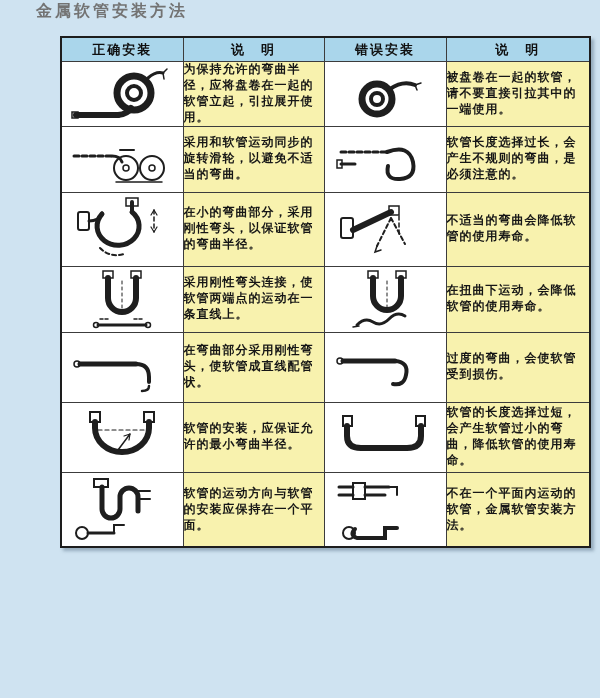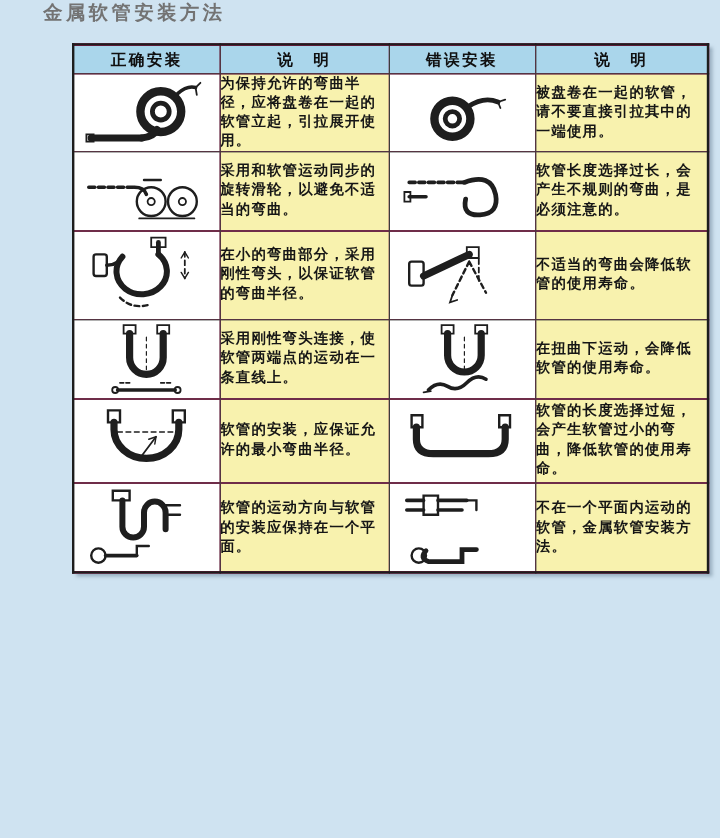--- a/index.html
+++ b/index.html
@@ -172,20 +172,39 @@
             <rect x="63" y="2" width="10" height="7" stroke-width="1.5"></rect>
         <path d="M40,9 v18 a14,14 0 0 0 28,0 V9" stroke-width="6"></path>
         <path d="M54,12 v26" stroke-width="1" stroke-dasharray="3 3"></path>
         <path d="M24,56 q8,-8 16,-3 t16,-3 t16,-3" stroke-width="3"></path>
         <path d="M20,58 l6,-1" stroke-width="1.5"></path>
       </svg>
     </td>
     <td class="desc">在扭曲下运动，会降低软管的使用寿命。</td>
   </tr>
 
+  <tr class="r7">
+    <td class="img">
+      <svg class="art" width="108" height="56" viewBox="0 0 108 56" fill="none" stroke="#1e1e1e" stroke-linecap="round">
+        <circle cx="9" cy="25" r="3" stroke-width="1.5"></circle>
+        <path d="M12,25 H68" stroke-width="5"></path>
+        <path d="M68,25 q13,0 13,13 v5" stroke-width="4"></path>
+        <path d="M81,47 q0,5 -7,5" stroke-width="2.5"></path>
+      </svg>
+    </td>
+    <td class="desc">在弯曲部分采用刚性弯头，使软管成直线配管状。</td>
+    <td class="img">
+      <svg class="art" width="108" height="56" viewBox="0 0 108 56" fill="none" stroke="#1e1e1e" stroke-linecap="round">
+        <circle cx="9" cy="22" r="3" stroke-width="1.5"></circle>
+        <path d="M12,22 H64" stroke-width="5"></path>
+        <path d="M64,22 q14,1 11,14 q-2,11 -13,9" stroke-width="4"></path>
+      </svg>
+    </td>
+    <td class="desc">过度的弯曲，会使软管受到损伤。</td>
+  </tr>
 
   <tr class="r8">
     <td class="img">
       <svg class="art" width="108" height="62" viewBox="0 0 108 62" fill="none" stroke="#1e1e1e" stroke-linecap="round">
         <rect x="22" y="6" width="10" height="10" stroke-width="2"></rect>
             <rect x="76" y="6" width="10" height="10" stroke-width="2"></rect>
         <path d="M27,16 v6 a27,24 0 0 0 54,0 v-6" stroke-width="6"></path>
         <path d="M30,24 H78" stroke-width="1.2" stroke-dasharray="4 3"></path>
         <path d="M50,44 L62,28" stroke-width="1.5"></path>
             <path d="M62,28 l-6,2 M62,28 l-1,6" stroke-width="1.2"></path>

